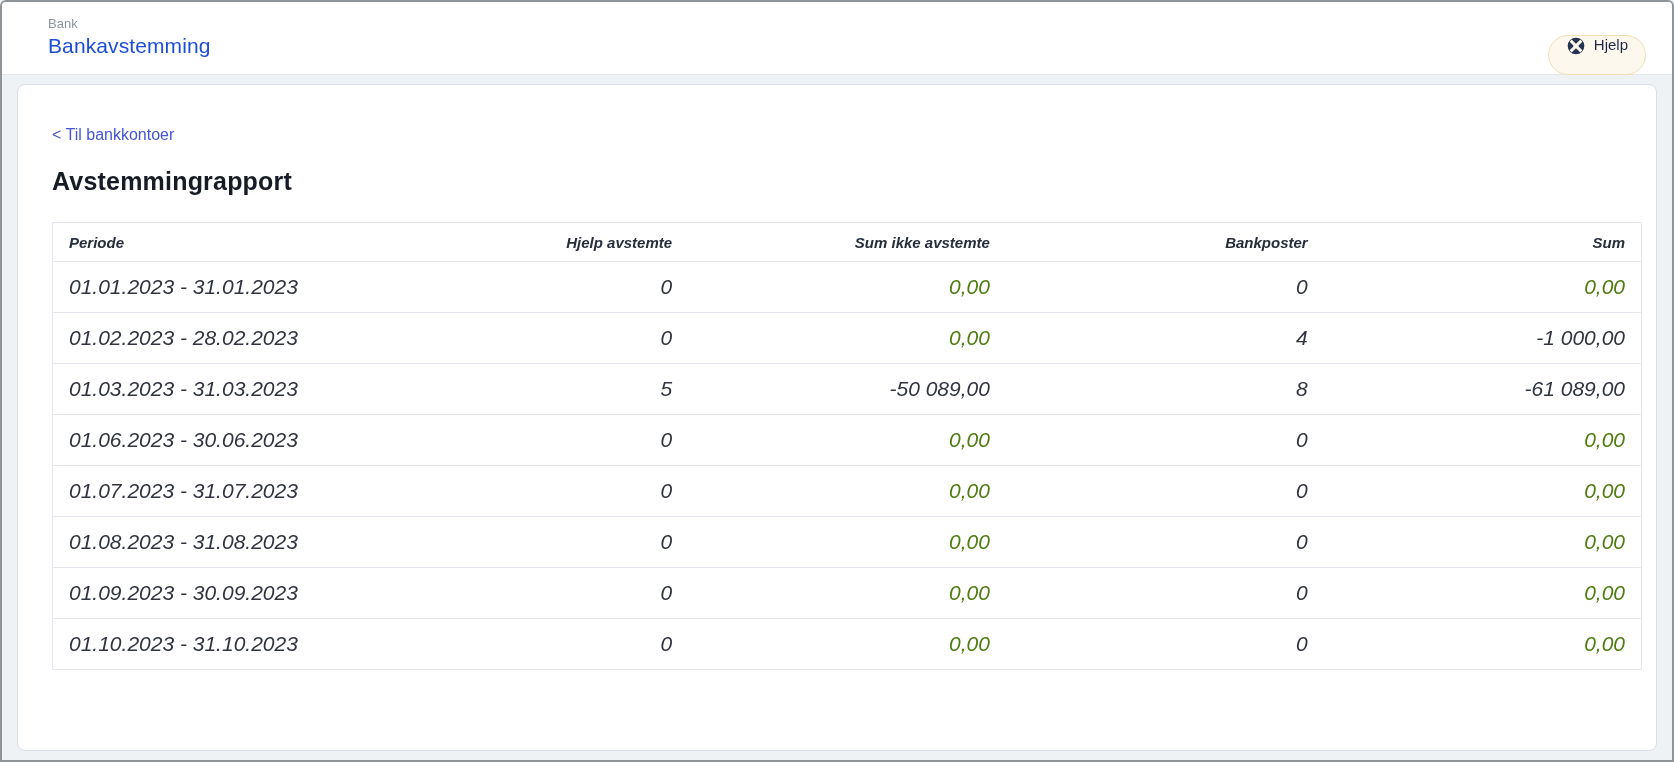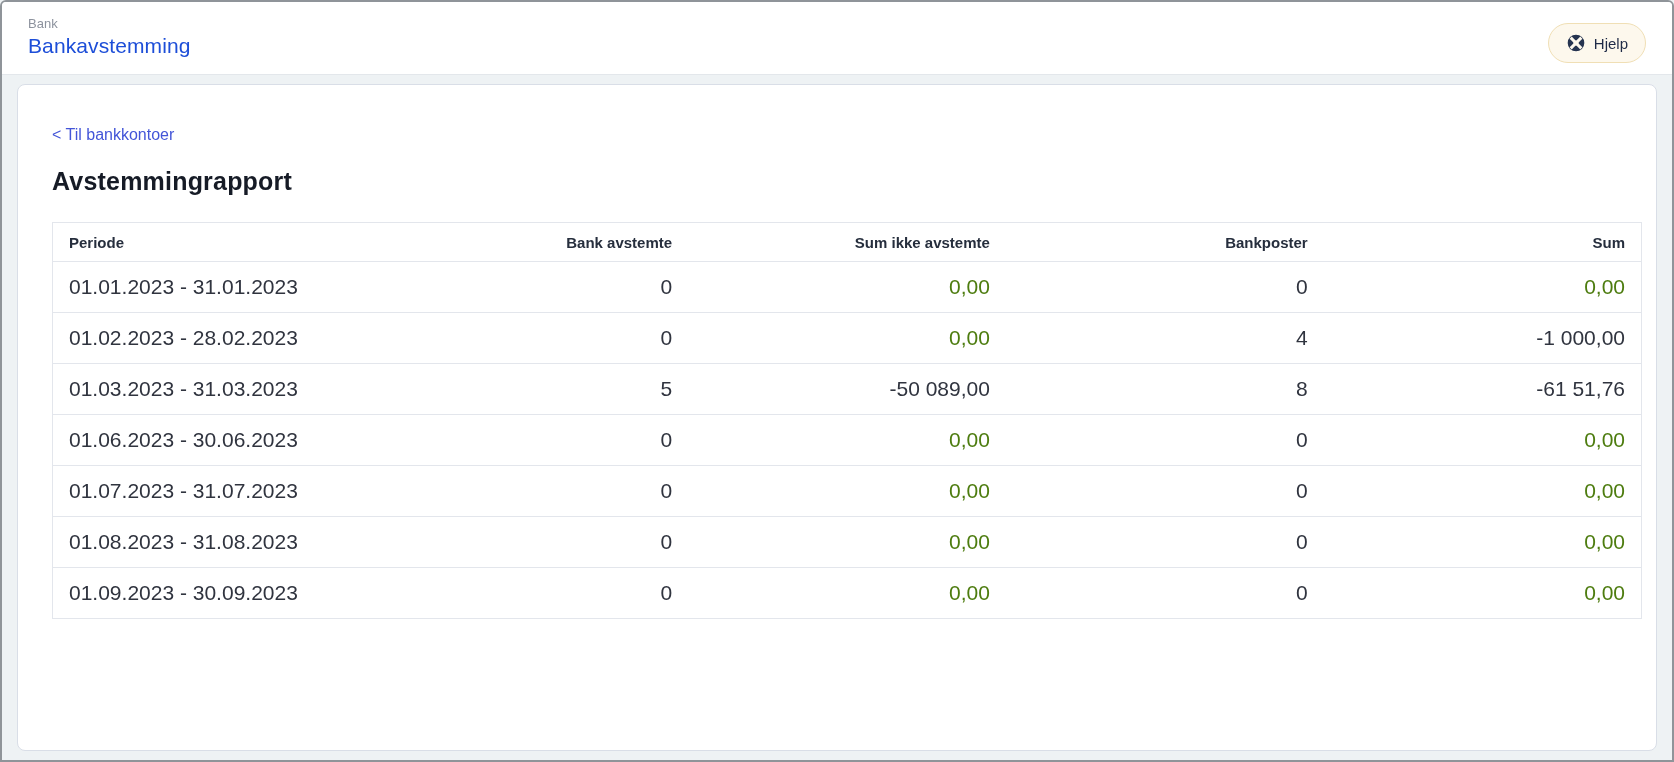--- a/index.html
+++ b/index.html
@@ -20,37 +20,36 @@
   
   .topbar {
     height: 73px;
     background: #ffffff;
     border-bottom: 1px solid #e3e7eb;
     display: flex;
     align-items: flex-start;
     justify-content: space-between;
     padding: 13px 26px 0 26px;
   }
-  .topbar-titles { display: flex; flex-direction: column; }
+  .topbar-titles { display: flex; flex-direction: column; margin-left: 20px; }
   .breadcrumb {
     font-size: 13px;
     color: #8d939e;
     line-height: 17px;
   }
   .app-title {
     font-size: 21px;
     font-weight: 500;
     color: #1d4ed8;
     line-height: 28px;
     letter-spacing: 0.1px;
   }
   .help-btn {
-    margin-top: 8px;
+    margin-top: 20px;
     display: inline-flex;
-    align-items: center;
     gap: 8px;
     height: 40px;
     padding: 0 17px;
     border-radius: 20px;
     background: #fdf8ed;
     border: 1px solid #f0dfb5;
     color: #1f2b47;
     font-size: 15px;
     font-weight: 500;
     font-family: inherit;
@@ -79,20 +78,21 @@
     font-weight: 700;
     color: #161b26;
     letter-spacing: 0.2px;
   }
   
   table.report {
     width: 100%;
     border-collapse: collapse;
     border: 1px solid #e3e6ec;
     table-layout: fixed;
+    font-style: italic;
   }
   table.report col { width: 20%; }
   table.report th {
     text-align: left;
     font-size: 15px;
     font-weight: 700;
     color: #262e3d;
     padding: 11px 16px 10px 16px;
     white-space: nowrap;
   }
@@ -140,21 +140,21 @@
       <colgroup>
         <col>
           <col>
           <col>
           <col>
           <col>
       </colgroup>
       <thead>
         <tr>
             <th>Periode</th>
-            <th class="num">Bank avstemte</th>
+            <th class="num">Hjelp avstemte</th>
             <th class="num">Sum ikke avstemte</th>
             <th class="num">Bankposter</th>
             <th class="num">Sum</th>
           </tr>
       </thead>
       <tbody>
           <tr>
             <td>01.01.2023 - 31.01.2023</td>
             <td class="num">0</td>
             <td class="num"><a href="#" class="cell-link">0,00</a></td>
@@ -166,21 +166,21 @@
             <td class="num">0</td>
             <td class="num"><a href="#" class="cell-link">0,00</a></td>
             <td class="num">4</td>
             <td class="num">-1 000,00</td>
           </tr>
           <tr>
             <td>01.03.2023 - 31.03.2023</td>
             <td class="num">5</td>
             <td class="num">-50 089,00</td>
             <td class="num">8</td>
-            <td class="num">-61 51,76</td>
+            <td class="num">-61 089,00</td>
           </tr>
           <tr>
             <td>01.06.2023 - 30.06.2023</td>
             <td class="num">0</td>
             <td class="num"><a href="#" class="cell-link">0,00</a></td>
             <td class="num">0</td>
             <td class="num"><a href="#" class="cell-link">0,00</a></td>
           </tr>
           <tr>
             <td>01.07.2023 - 31.07.2023</td>
@@ -191,20 +191,27 @@
           </tr>
           <tr>
             <td>01.08.2023 - 31.08.2023</td>
             <td class="num">0</td>
             <td class="num"><a href="#" class="cell-link">0,00</a></td>
             <td class="num">0</td>
             <td class="num"><a href="#" class="cell-link">0,00</a></td>
           </tr>
           <tr>
             <td>01.09.2023 - 30.09.2023</td>
+            <td class="num">0</td>
+            <td class="num"><a href="#" class="cell-link">0,00</a></td>
+            <td class="num">0</td>
+            <td class="num"><a href="#" class="cell-link">0,00</a></td>
+          </tr>
+          <tr>
+            <td>01.10.2023 - 31.10.2023</td>
             <td class="num">0</td>
             <td class="num"><a href="#" class="cell-link">0,00</a></td>
             <td class="num">0</td>
             <td class="num"><a href="#" class="cell-link">0,00</a></td>
           </tr>
         </tbody>
     </table>
   </div>
 
 </div>

